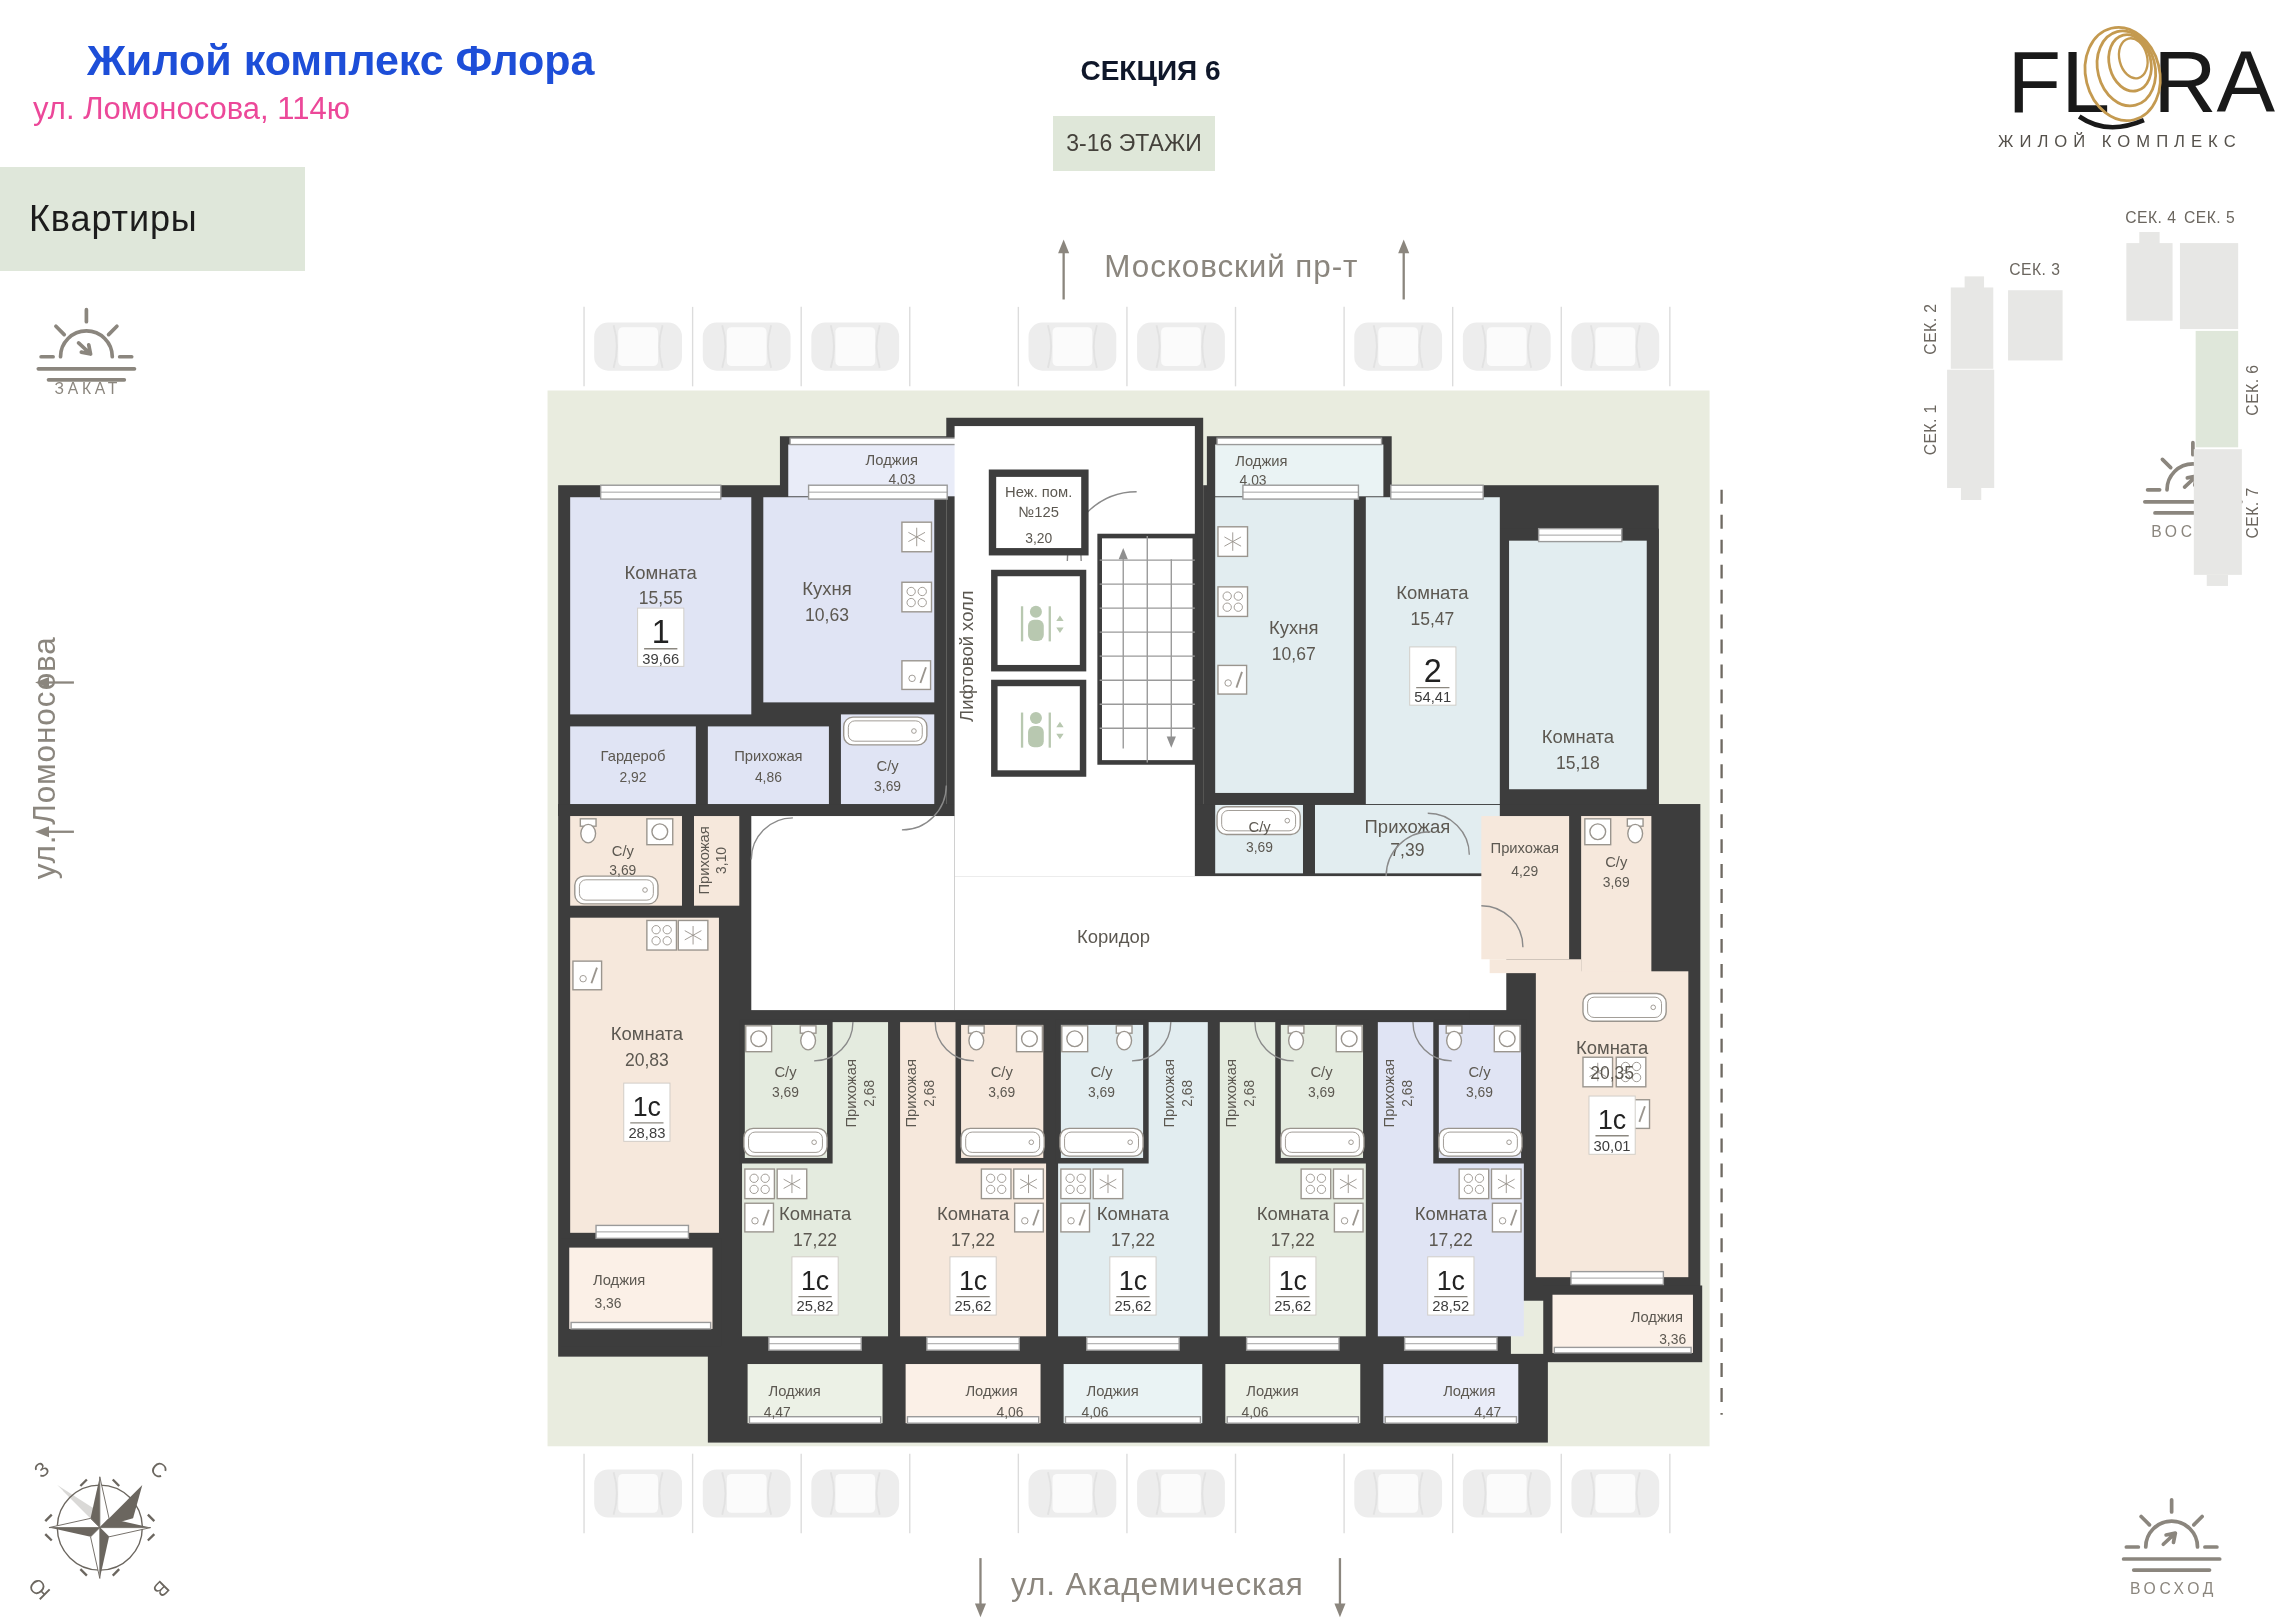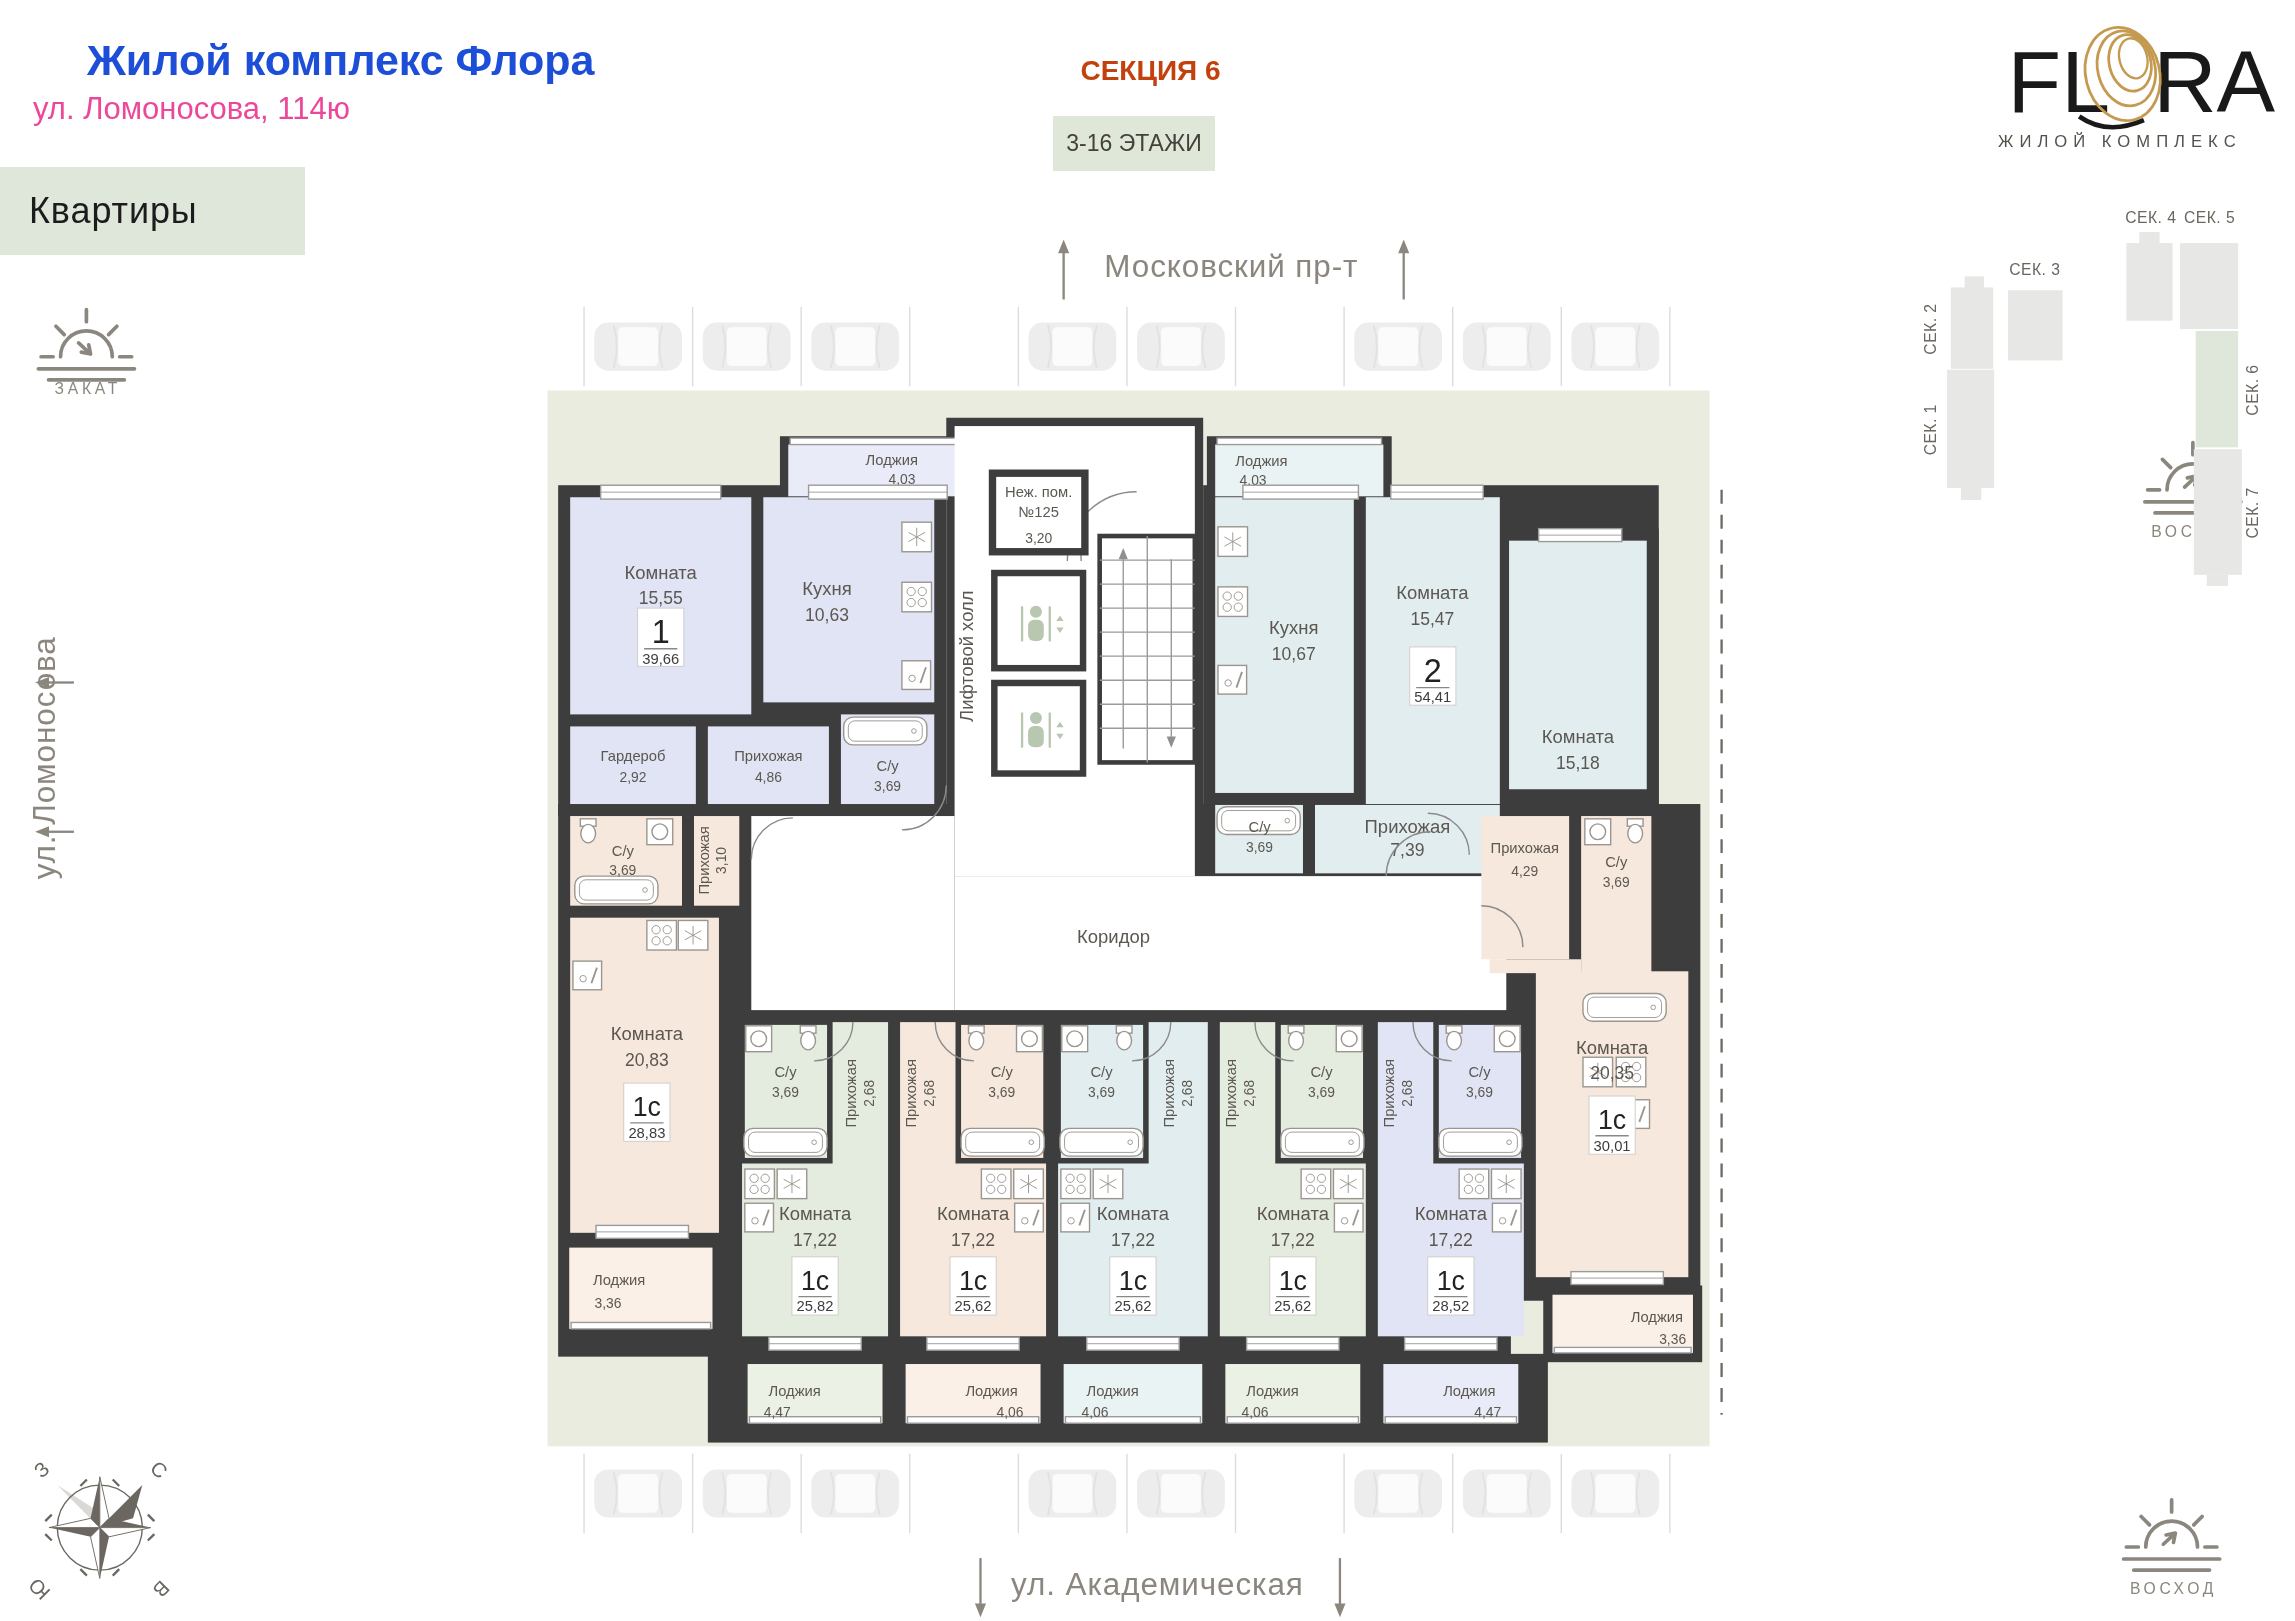--- a/index.html
+++ b/index.html
@@ -1,24 +1,24 @@
 <!DOCTYPE html>
 <html style="font-size:7.4px"><head>
 <meta charset="utf-8">
 <style>
   html,body{margin:0;padding:0;background:#fff;}
   .page{position:relative;width:2295px;height:1621px;background:#fff;overflow:hidden;
         font-family:"Liberation Sans",sans-serif;}
   .abs{position:absolute;}
   .title{left:39px;top:36px;font-size:43px;font-weight:bold;color:#1d4ed8;margin-left:48px;}
   .address{left:33px;top:91px;font-size:31px;font-weight:300;color:#ec4899;}
-  .section-title{left:1007px;top:55px;width:287px;text-align:center;font-size:28px;font-weight:bold;color:#c2410c;}
+  .section-title{left:1007px;top:55px;width:287px;text-align:center;font-size:28px;font-weight:bold;color:#0f172a;}
   .floors-badge{left:1053px;top:116px;width:162px;height:55px;background:#dfe7d9;
                 display:flex;align-items:center;justify-content:center;font-size:23px;color:#44413b;}
-  .kvartiry{left:0;top:167px;width:305px;height:88px;background:#dfe7da;display:flex;align-items:center;}
+  .kvartiry{left:0;top:167px;width:305px;height:104px;background:#dfe7da;display:flex;align-items:center;}
   .kvartiry span{margin-left:29px;font-size:36px;font-weight:300;color:#1c1c1c;letter-spacing:0.9px;}
   svg{position:absolute;left:0;top:0;}
   text{font-family:"Liberation Sans",sans-serif;}
   .rname{font-size:40px;fill:#5c5851;text-anchor:middle;}
   .rarea{font-size:38px;fill:#5c5851;text-anchor:middle;}
   .sname{font-size:32px;fill:#5c5851;text-anchor:middle;}
   .sarea{font-size:30px;fill:#5c5851;text-anchor:middle;}
   .street{font-size:68px;fill:#8b867e;text-anchor:middle;letter-spacing:2px;}
   .suncap{font-size:34px;fill:#8b867e;text-anchor:middle;letter-spacing:8px;}
   .plate-num{font-size:70px;fill:#222;text-anchor:middle;font-weight:500;}

